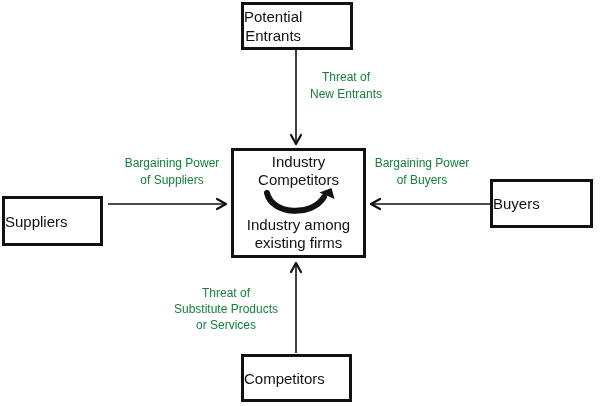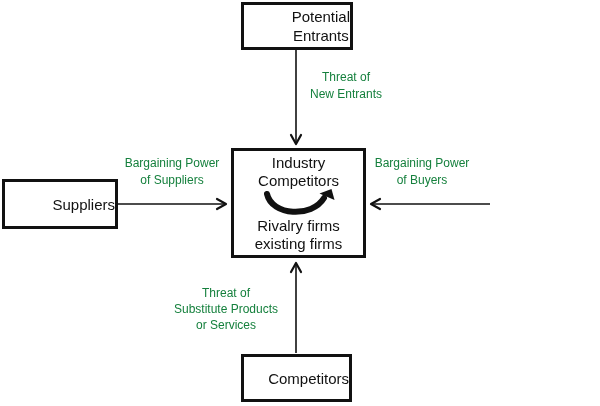--- a/index.html
+++ b/index.html
@@ -23,29 +23,29 @@
     width: 600px;
     height: 406px;
     pointer-events: none;
   }
   .box {
     position: absolute;
     border: 3px solid #111111;
     background: #ffffff;
     display: flex;
     align-items: center;
-    justify-content: flex-end;
+    justify-content: flex-start;
     text-align: center;
     font-size: 15px;
     line-height: 19px;
     white-space: pre-line;
     box-sizing: border-box;
   }
   .box-potential  { left: 241px; top: 2px;   width: 112px; height: 48px; }
-  .box-suppliers  { left: 2px;   top: 179px; width: 116px; height: 50px; }
+  .box-suppliers  { left: 2px;   top: 196px; width: 101px; height: 50px; }
   .box-buyers     { left: 490px; top: 179px; width: 103px; height: 49px; }
   .box-substitutes{ left: 241px; top: 354px; width: 111px; height: 48px; }
   .box-center {
     left: 231px; top: 148px; width: 135px; height: 110px;
     flex-direction: column;
     padding: 2px 0;
   }
   .center-text {
     white-space: pre-line;
     text-align: center;
@@ -88,33 +88,36 @@
 
   <div class="box box-potential">
     <span>Potential
 Entrants</span>
   </div>
 
   <div class="box box-suppliers">
     <span>Suppliers</span>
   </div>
 
+  <div class="box box-buyers">
+    <span>Buyers</span>
+  </div>
 
   <div class="box box-substitutes">
     <span>Competitors</span>
   </div>
 
   <div class="box box-center">
     <div class="center-text">Industry
 Competitors</div>
     <svg class="rivalry-arrow-svg" width="84" height="30" viewBox="0 0 84 30" xmlns="http://www.w3.org/2000/svg">
       <path d="M10 5 C 15 27, 55 29, 67 9" fill="none" stroke="#111111" stroke-width="6" stroke-linecap="round"></path>
       <path d="M74.5 0 L77.5 11 L62.5 4.5 Z" fill="#111111"></path>
     </svg>
-    <div class="center-text">Rivalry firms
+    <div class="center-text">Industry among
 existing firms</div>
   </div>
 
   <div class="flow-label label-new-entrants">Threat of
 New Entrants</div>
 
   <div class="flow-label label-bargaining-suppliers">Bargaining Power
 of Suppliers</div>
 
   <div class="flow-label label-bargaining-buyers">Bargaining Power

